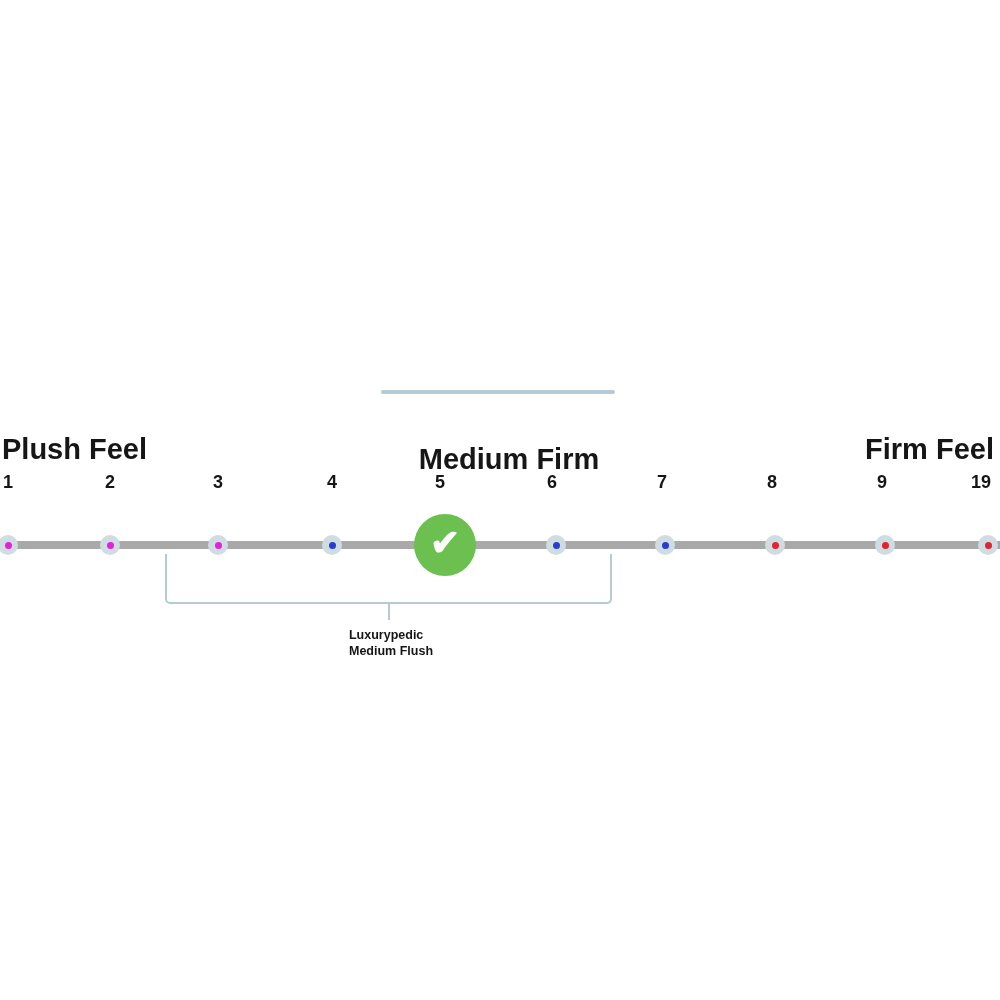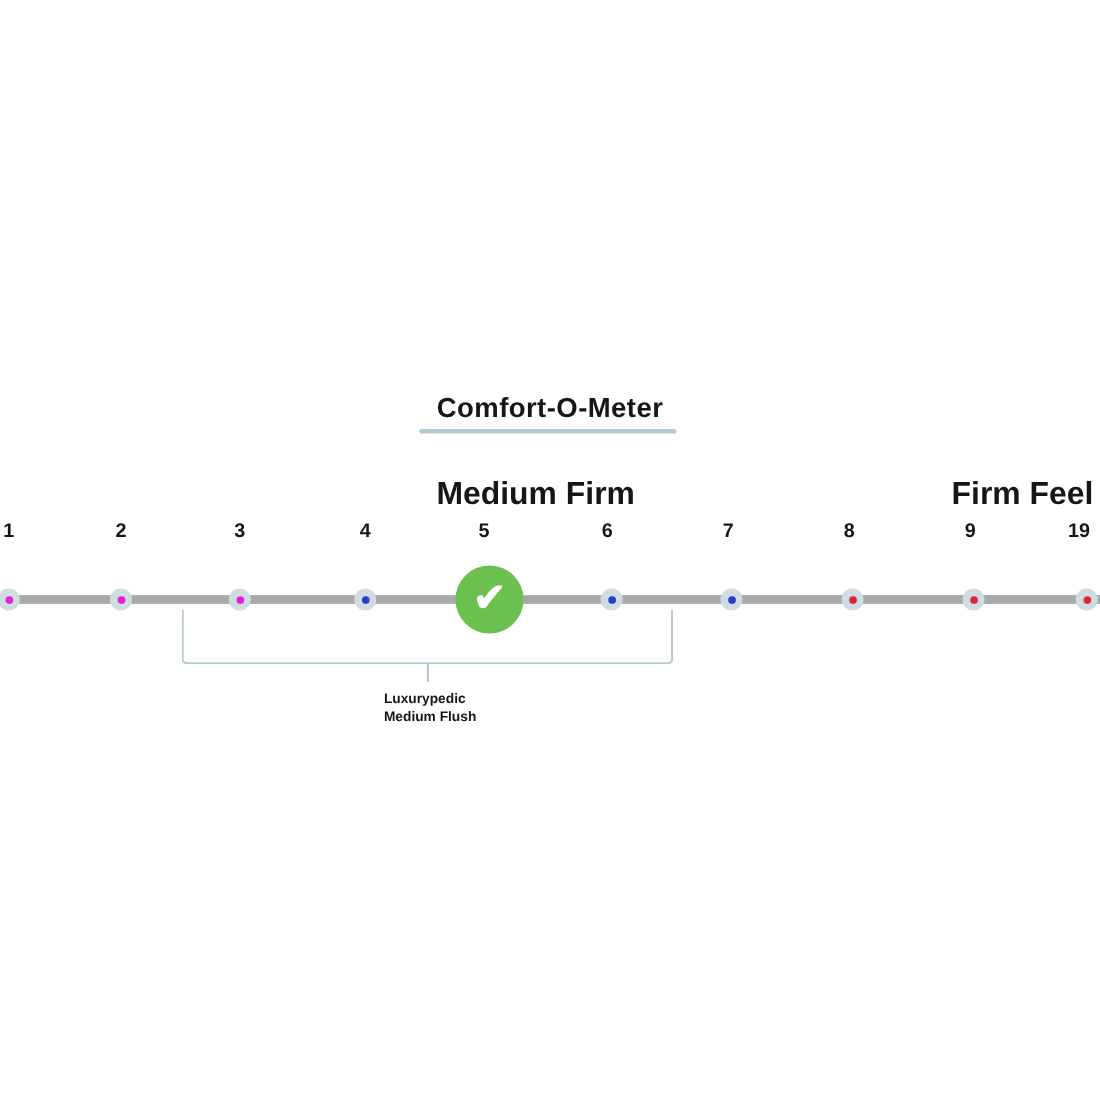--- a/index.html
+++ b/index.html
@@ -38,21 +38,21 @@
   }
 
   .feel-label {
     position: absolute;
     top: 433px;
     font-size: 29px;
     font-weight: bold;
     white-space: nowrap;
   }
   .feel-left   { left: 2px; }
-  .feel-center { left: 487px; transform: translateX(-50%); }
+  .feel-center { left: 509px; transform: translateX(-50%); margin-top: 10px; }
   .feel-right  { right: 6px; }
 
   .track {
     position: absolute;
     top: 541px;
     left: 0;
     width: 1000px;
     height: 8px;
     background: var(--track, #a9a9a9);
   }
@@ -135,23 +135,23 @@
     font-weight: bold;
     line-height: 1.3;
     white-space: nowrap;
   }
 </style>
 </head>
 <body>
 
 <div class="stage">
 
-  <div class="title">Comfort-O-Meter</div>
   <div class="title-underline"></div>
 
+  <div class="feel-label feel-left">Plush Feel</div>
   <div class="feel-label feel-center">Medium Firm</div>
   <div class="feel-label feel-right">Firm Feel</div>
 
   <div class="track"></div>
 
   <span class="num" style="left:8px">1</span>
   <span class="num" style="left:110px">2</span>
   <span class="num" style="left:218px">3</span>
   <span class="num" style="left:332px">4</span>
   <span class="num" style="left:440px">5</span>

